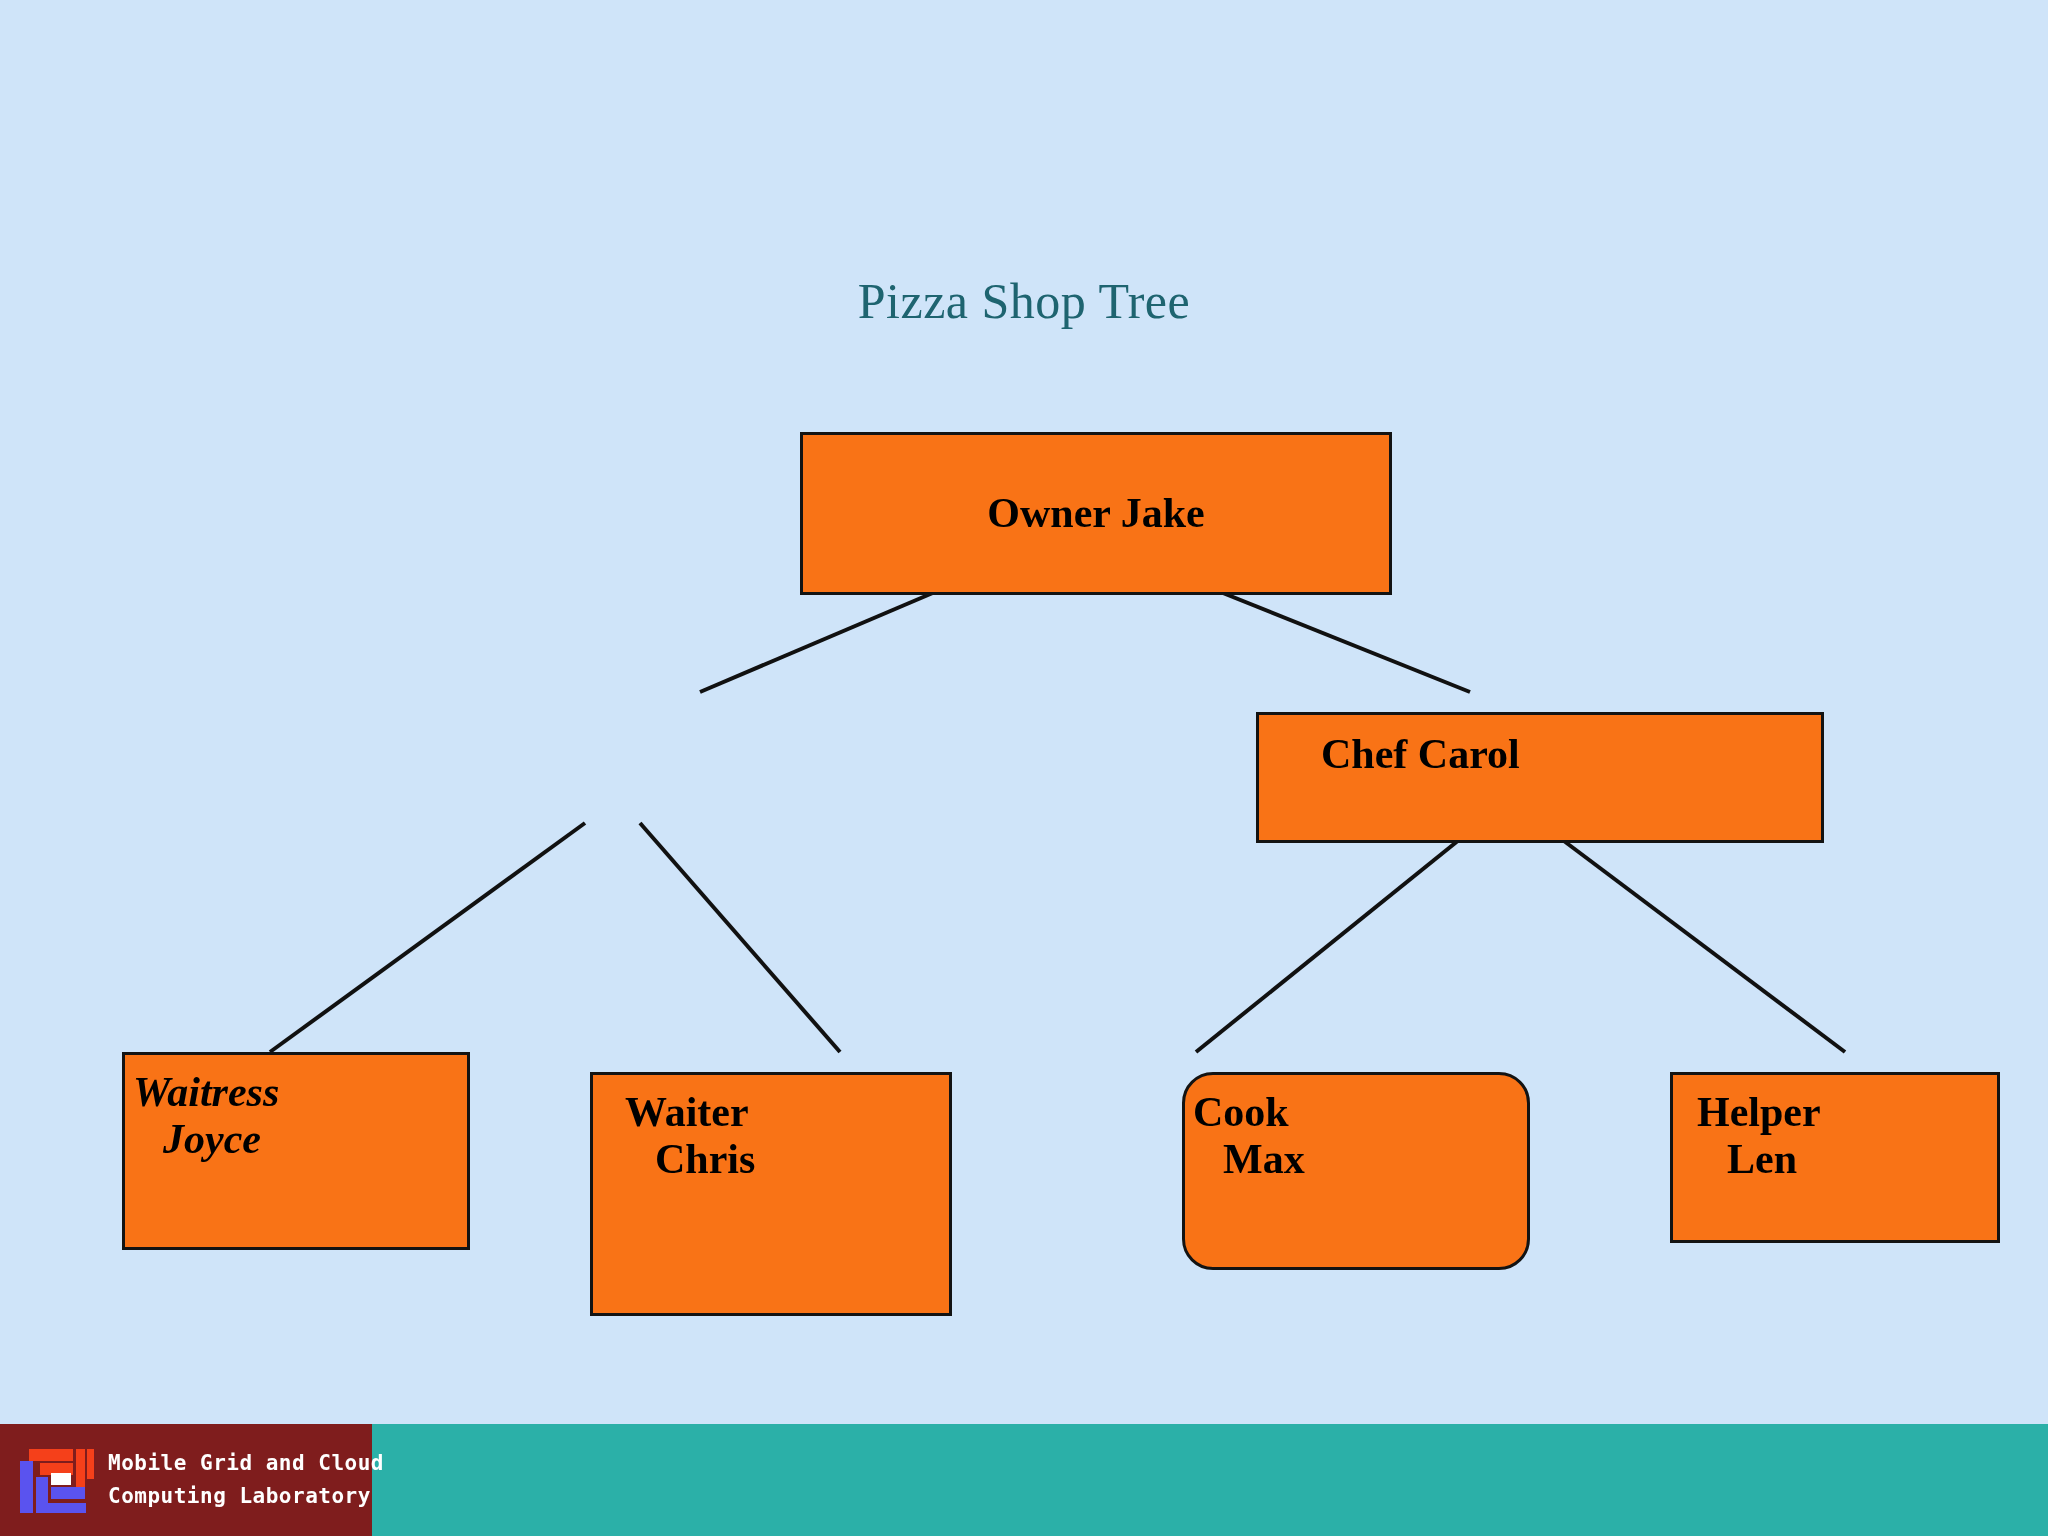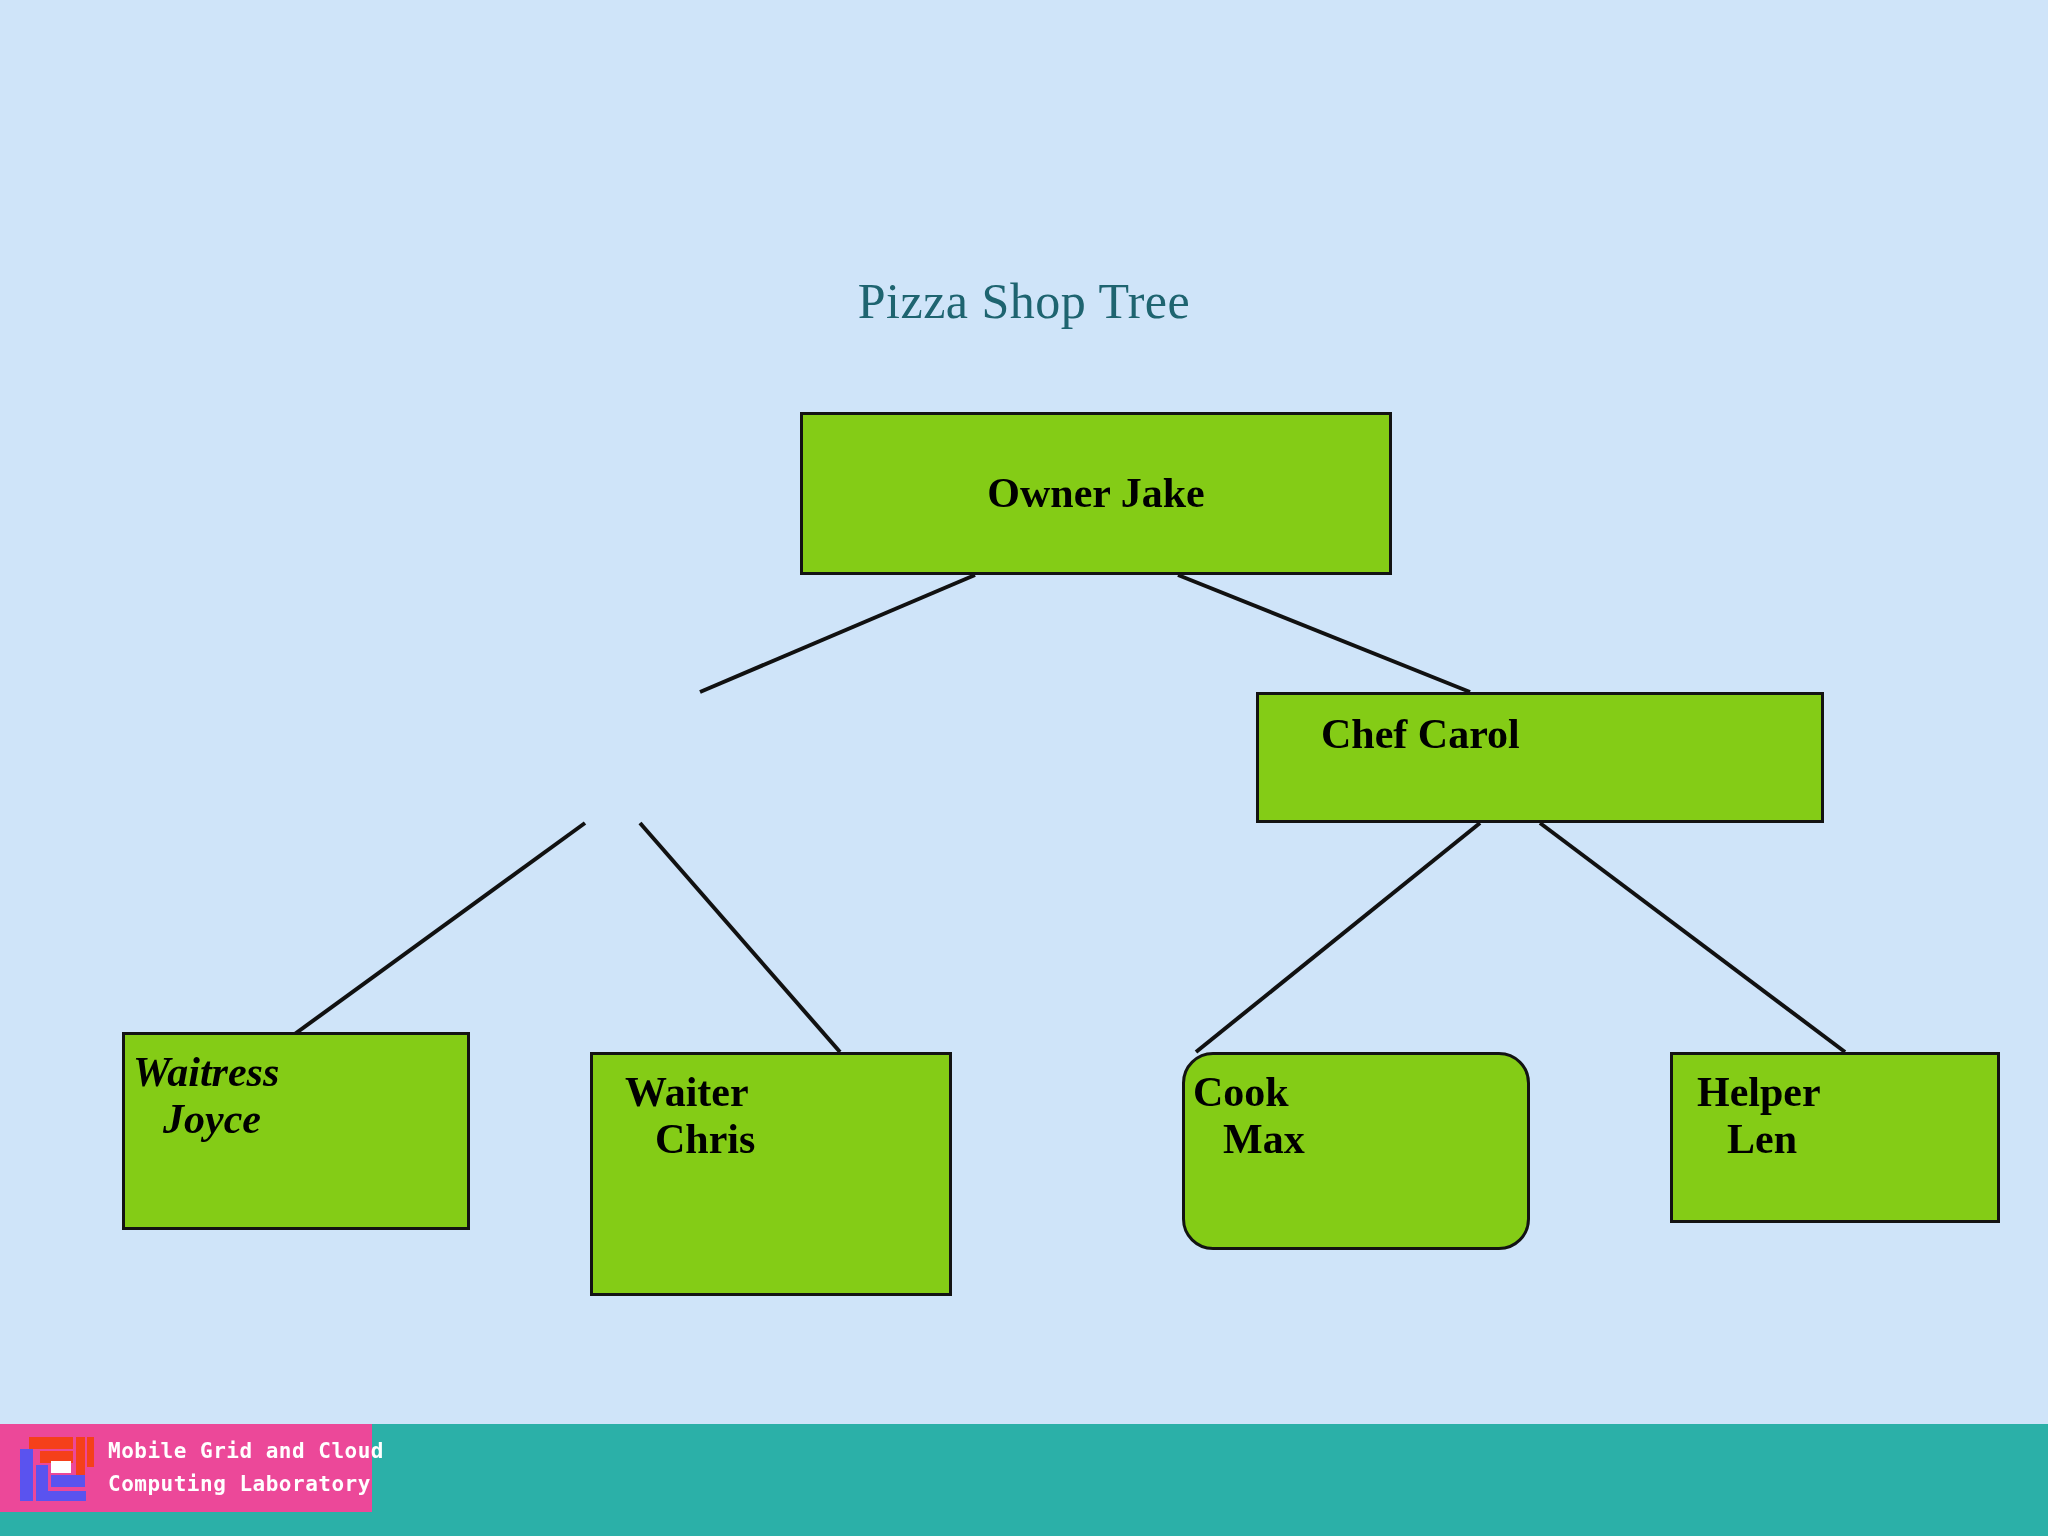--- a/index.html
+++ b/index.html
@@ -31,23 +31,24 @@
     width: 2048px;
     text-align: center;
     color: #1e6470;
     font-size: 50px;
     font-weight: normal;
     letter-spacing: 0.5px;
     font-family: "Liberation Serif", "DejaVu Serif", serif;
   }
   .node {
     position: absolute;
-    background: #84cc16;
+    background: #f97316;
     border: 3px solid #131313;
     box-sizing: border-box;
+    margin-top: 20px;
   }
   .node .label {
     position: absolute;
     left: 0;
     right: 0;
     color: #000000;
     font-weight: bold;
     font-size: 42px;
     line-height: 1.12;
     font-family: "Liberation Serif", "DejaVu Serif", serif;
@@ -82,22 +83,22 @@
     top: 1424px;
     width: 2048px;
     height: 112px;
     background: #2bb0a8;
   }
   .footer-block {
     position: absolute;
     left: 0;
     top: 0;
     width: 372px;
-    height: 88px;
-    background: #ec4899;
+    height: 112px;
+    background: #7f1d1d;
     display: flex;
     align-items: center;
   }
   .logo {
     position: relative;
     width: 74px;
     height: 66px;
     margin-left: 20px;
     flex: 0 0 auto;
   }

